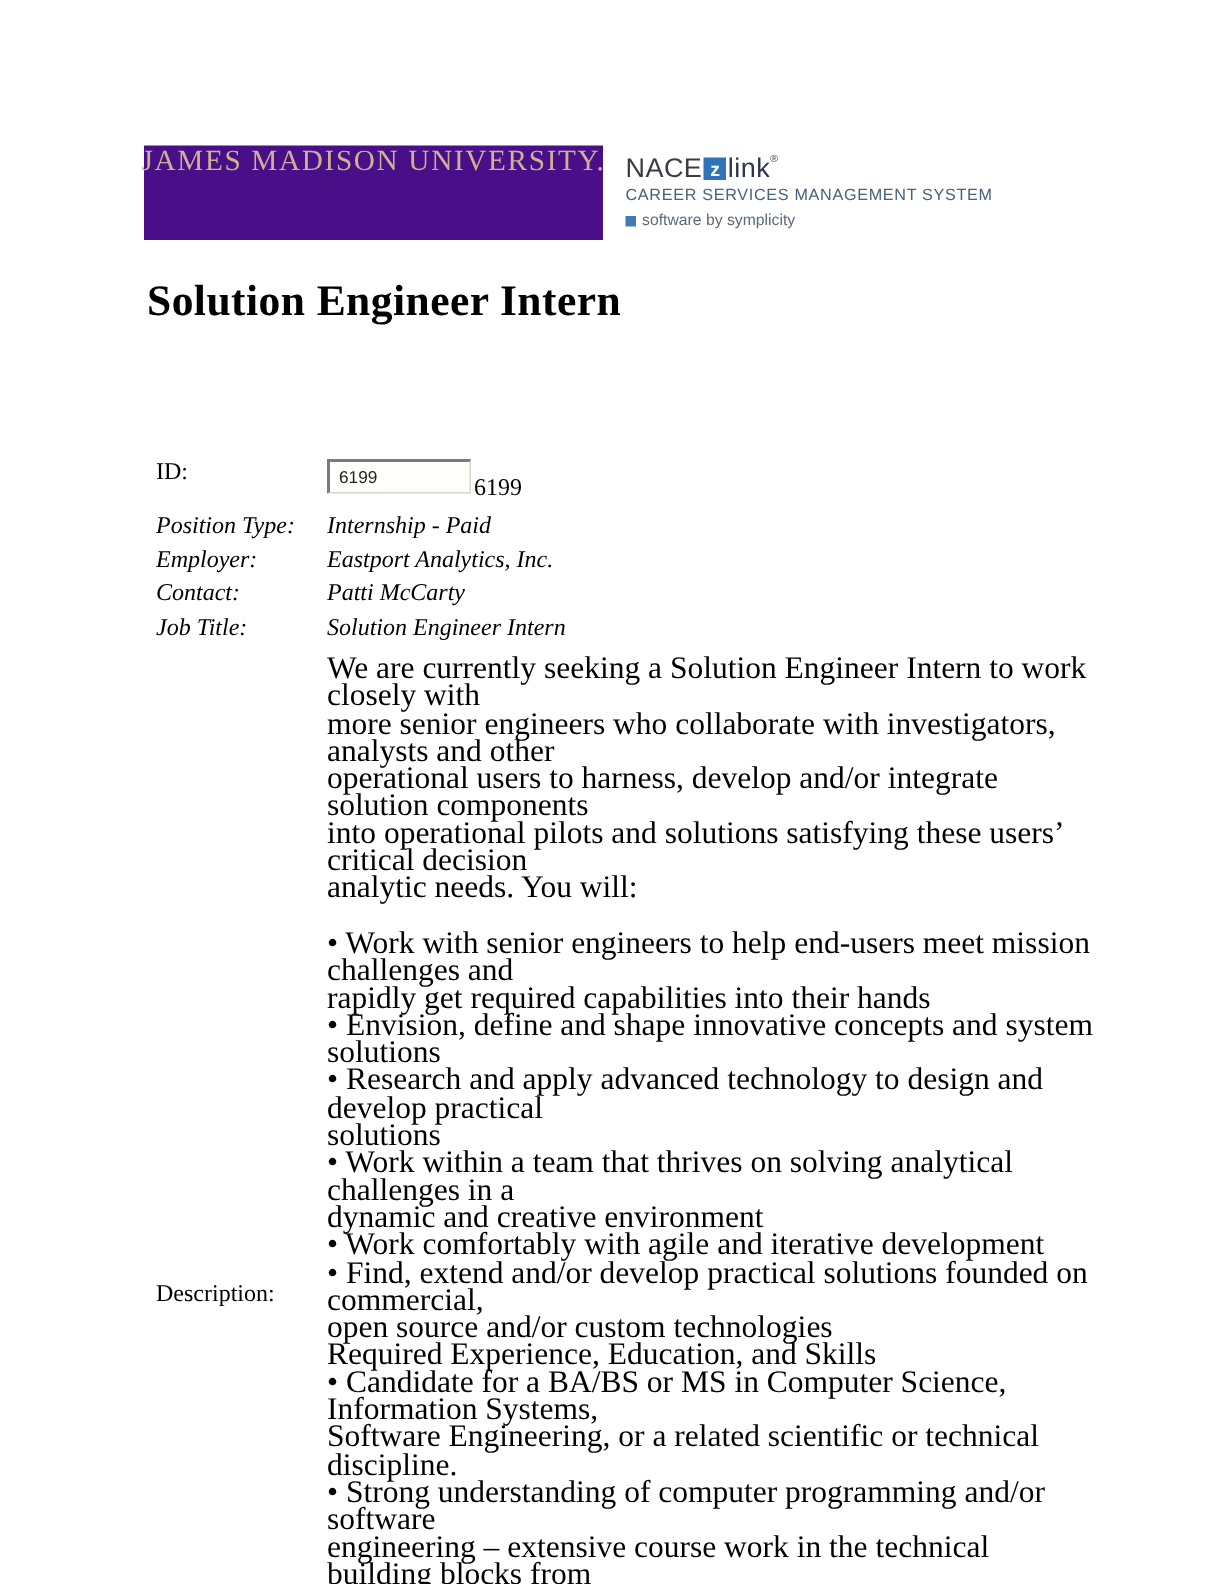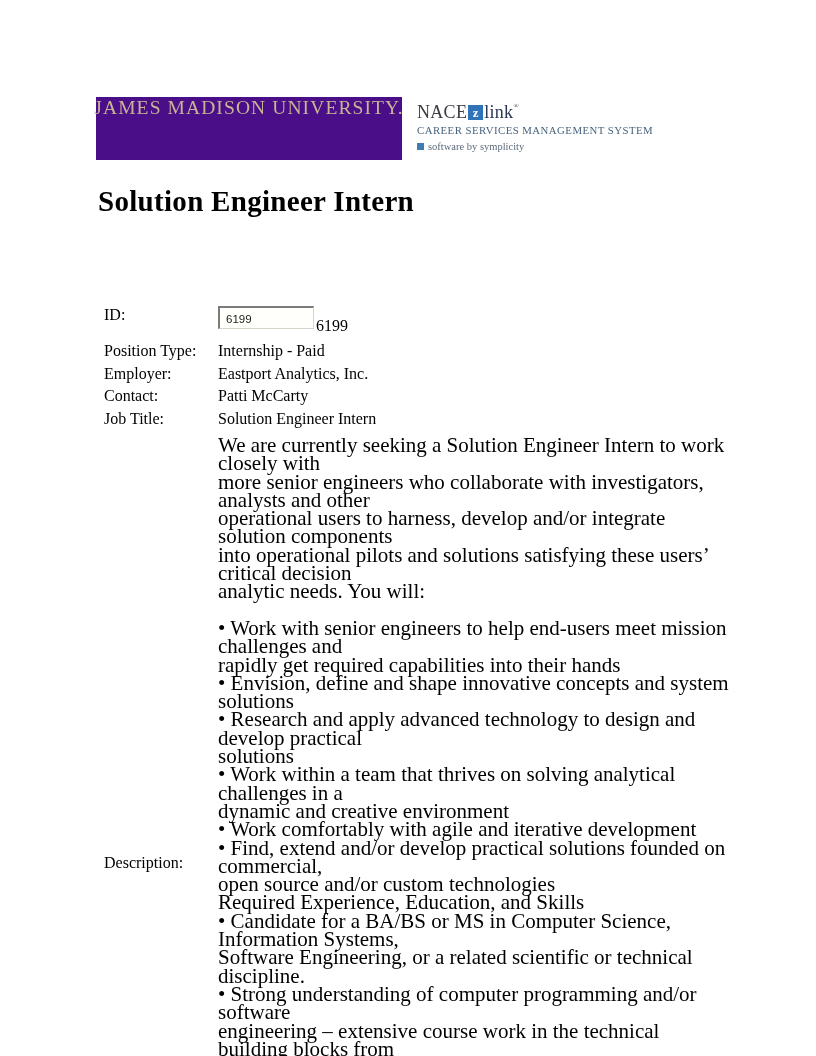--- a/index.html
+++ b/index.html
@@ -23,21 +23,21 @@
     display: flex; justify-content: center;
   }
   .jmu-banner .jmu-text {
     color: #c8b495;
     font-size: 19.5px;
     letter-spacing: 1.1px;
     white-space: nowrap;
   }
   .nace-logo {
     margin-left: 15px; padding-top: 5px;
-    font-family: Liberation Serif, serif;
+    font-family: Liberation Sans, sans-serif;
   }
   .nace-line1 { display: flex; align-items: center; height: 20px; }
   .nace-word { font-size: 18px; color: #3b3b43; letter-spacing: 0.3px; }
   .z-square {
     width: 15px; height: 15px; background: #2f74b8;
     color: #fff; font-weight: bold; font-size: 13px; line-height: 15px;
     text-align: center; display: inline-block; margin: 0 1px;
   }
   .link-word { font-size: 18px; color: #2a3550; letter-spacing: 0.3px; }
   .reg-mark { font-size: 7px; color: #3b3b43; vertical-align: top; position: relative; top: -6px; }
@@ -61,21 +61,21 @@
   }
 
   
   .details {
     position: absolute; left: 104px; top: 306px;
     border-collapse: collapse;
     font-size: 16px;
   }
   .details td { vertical-align: middle; padding: 0; }
   .details td.label-cell { width: 114px; vertical-align: middle; }
-  .details tr.field-row td { height: 22.5px; }
+  .details tr.field-row td { height: 22.5px; font-style: italic; }
   .details tr.id-row td { height: 34px; vertical-align: top; }
 
   .id-value-wrap { display: flex; align-items: flex-end; }
   .id-input {
     width: 96px; height: 23px;
     background: #fffffb;
     border-top: 2px solid #7b7b7b;
     border-left: 2px solid #7b7b7b;
     border-bottom: 1px solid #d8d5cc;
     border-right: 1px solid #d8d5cc;

